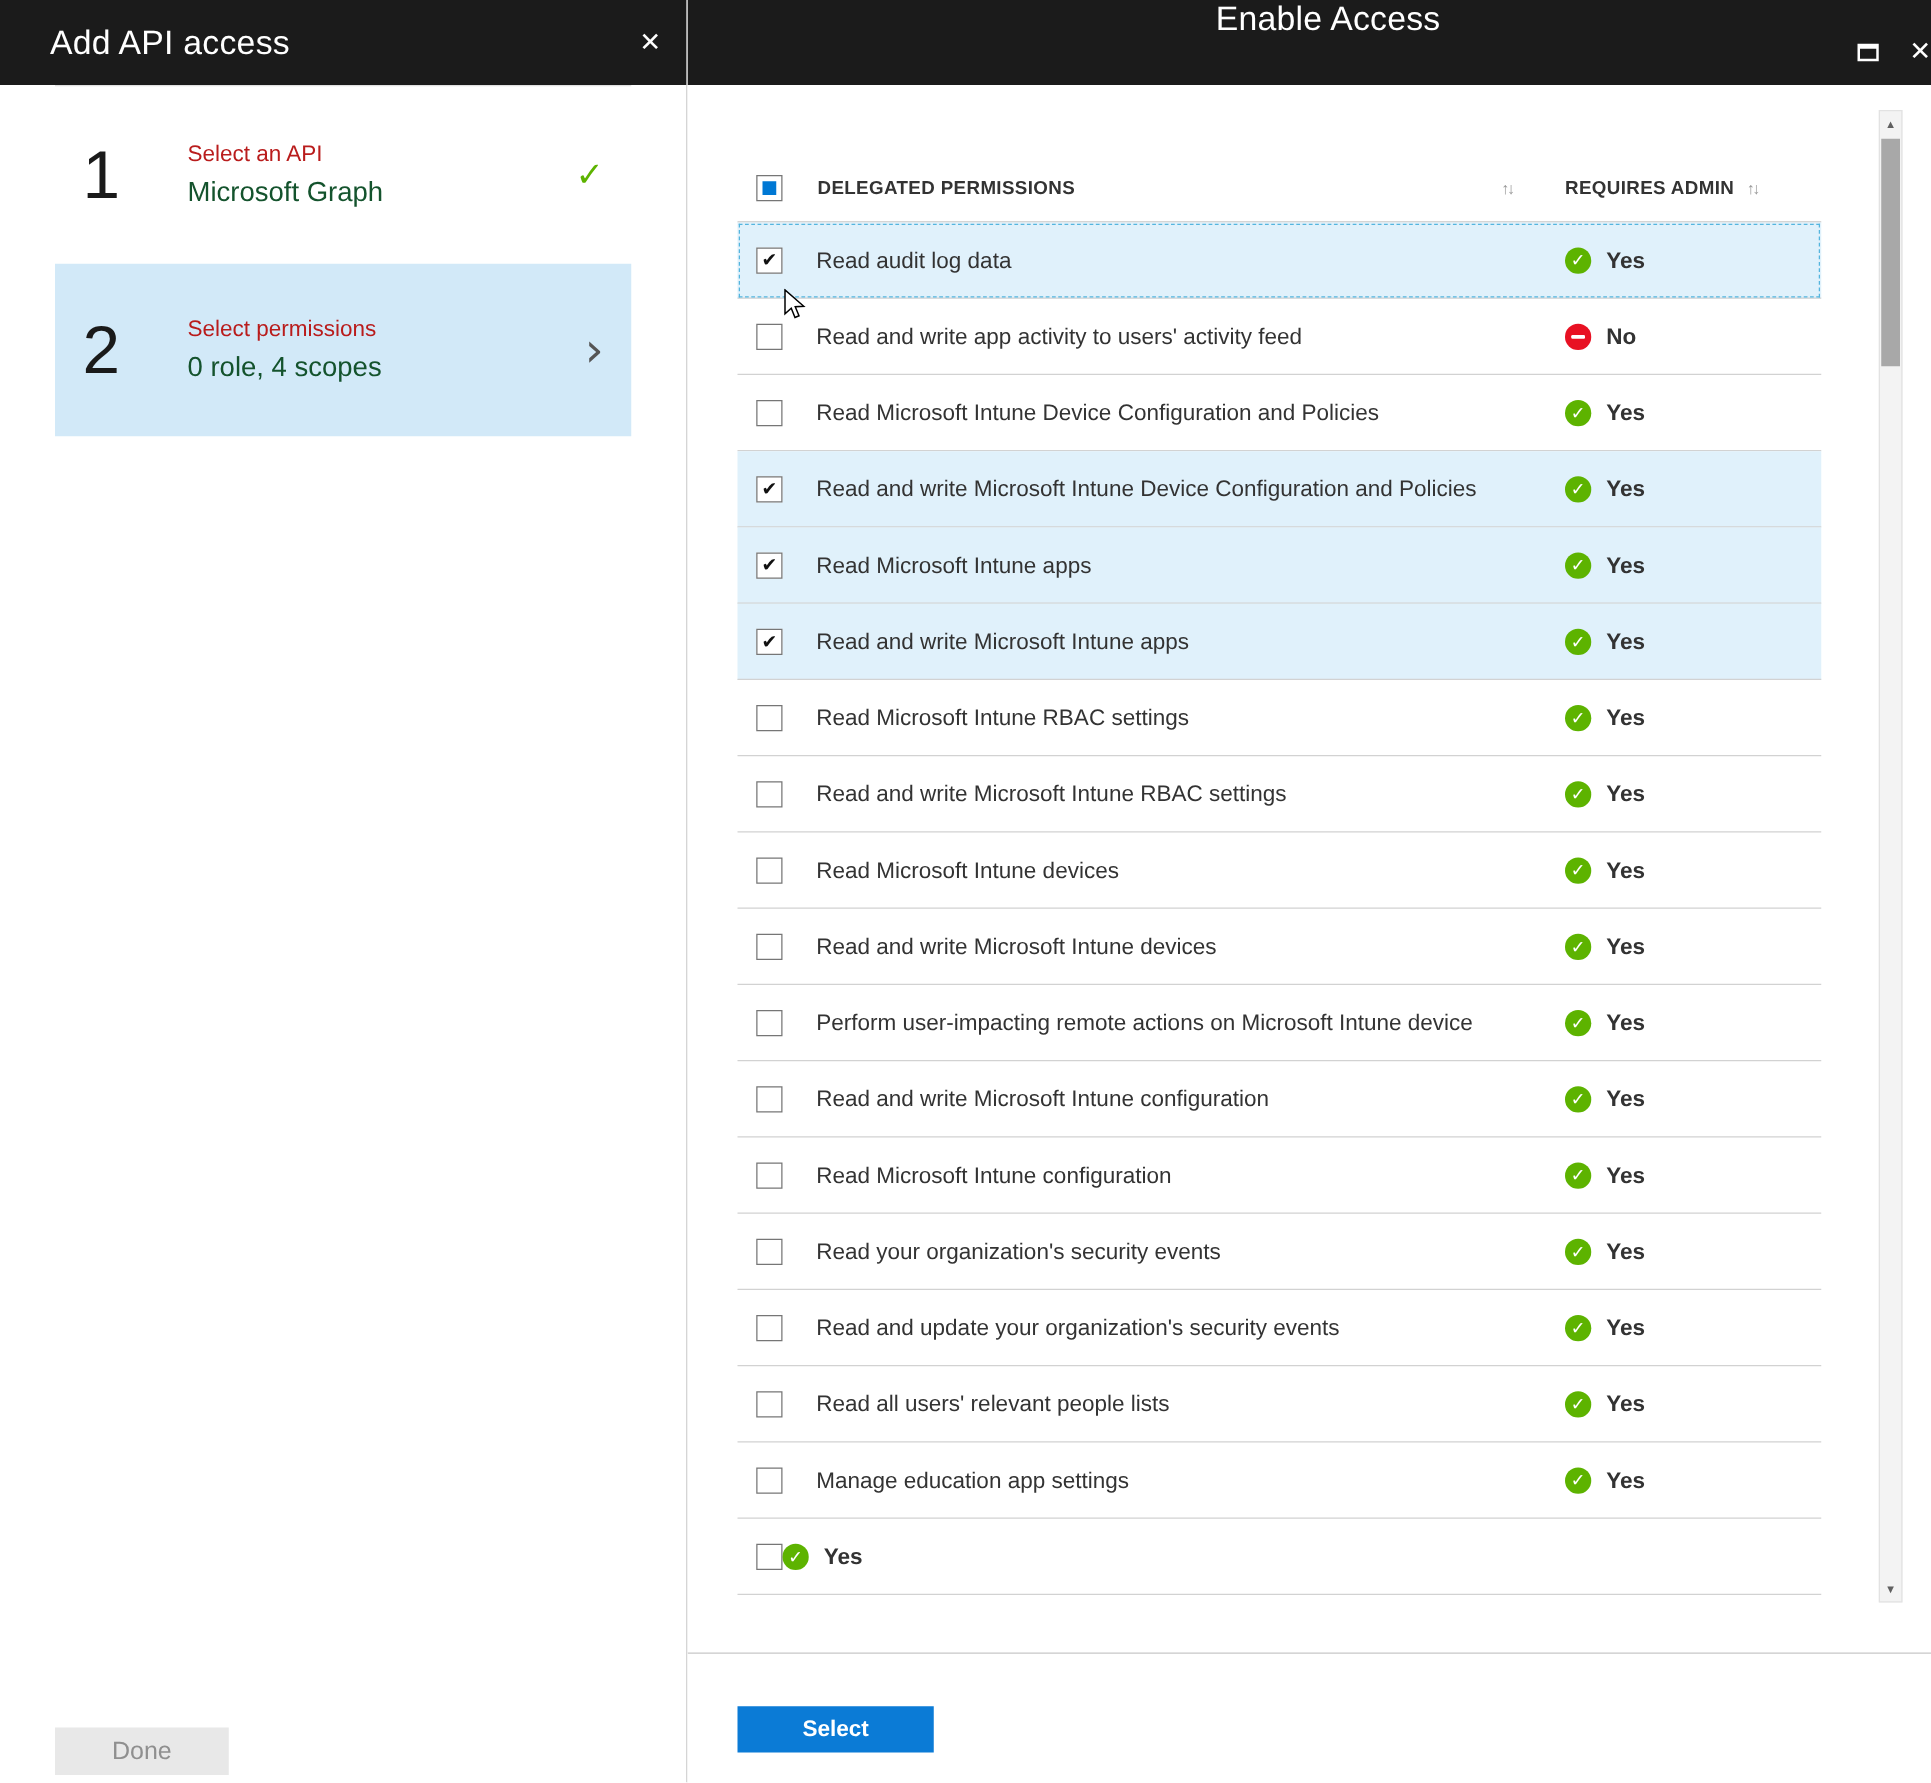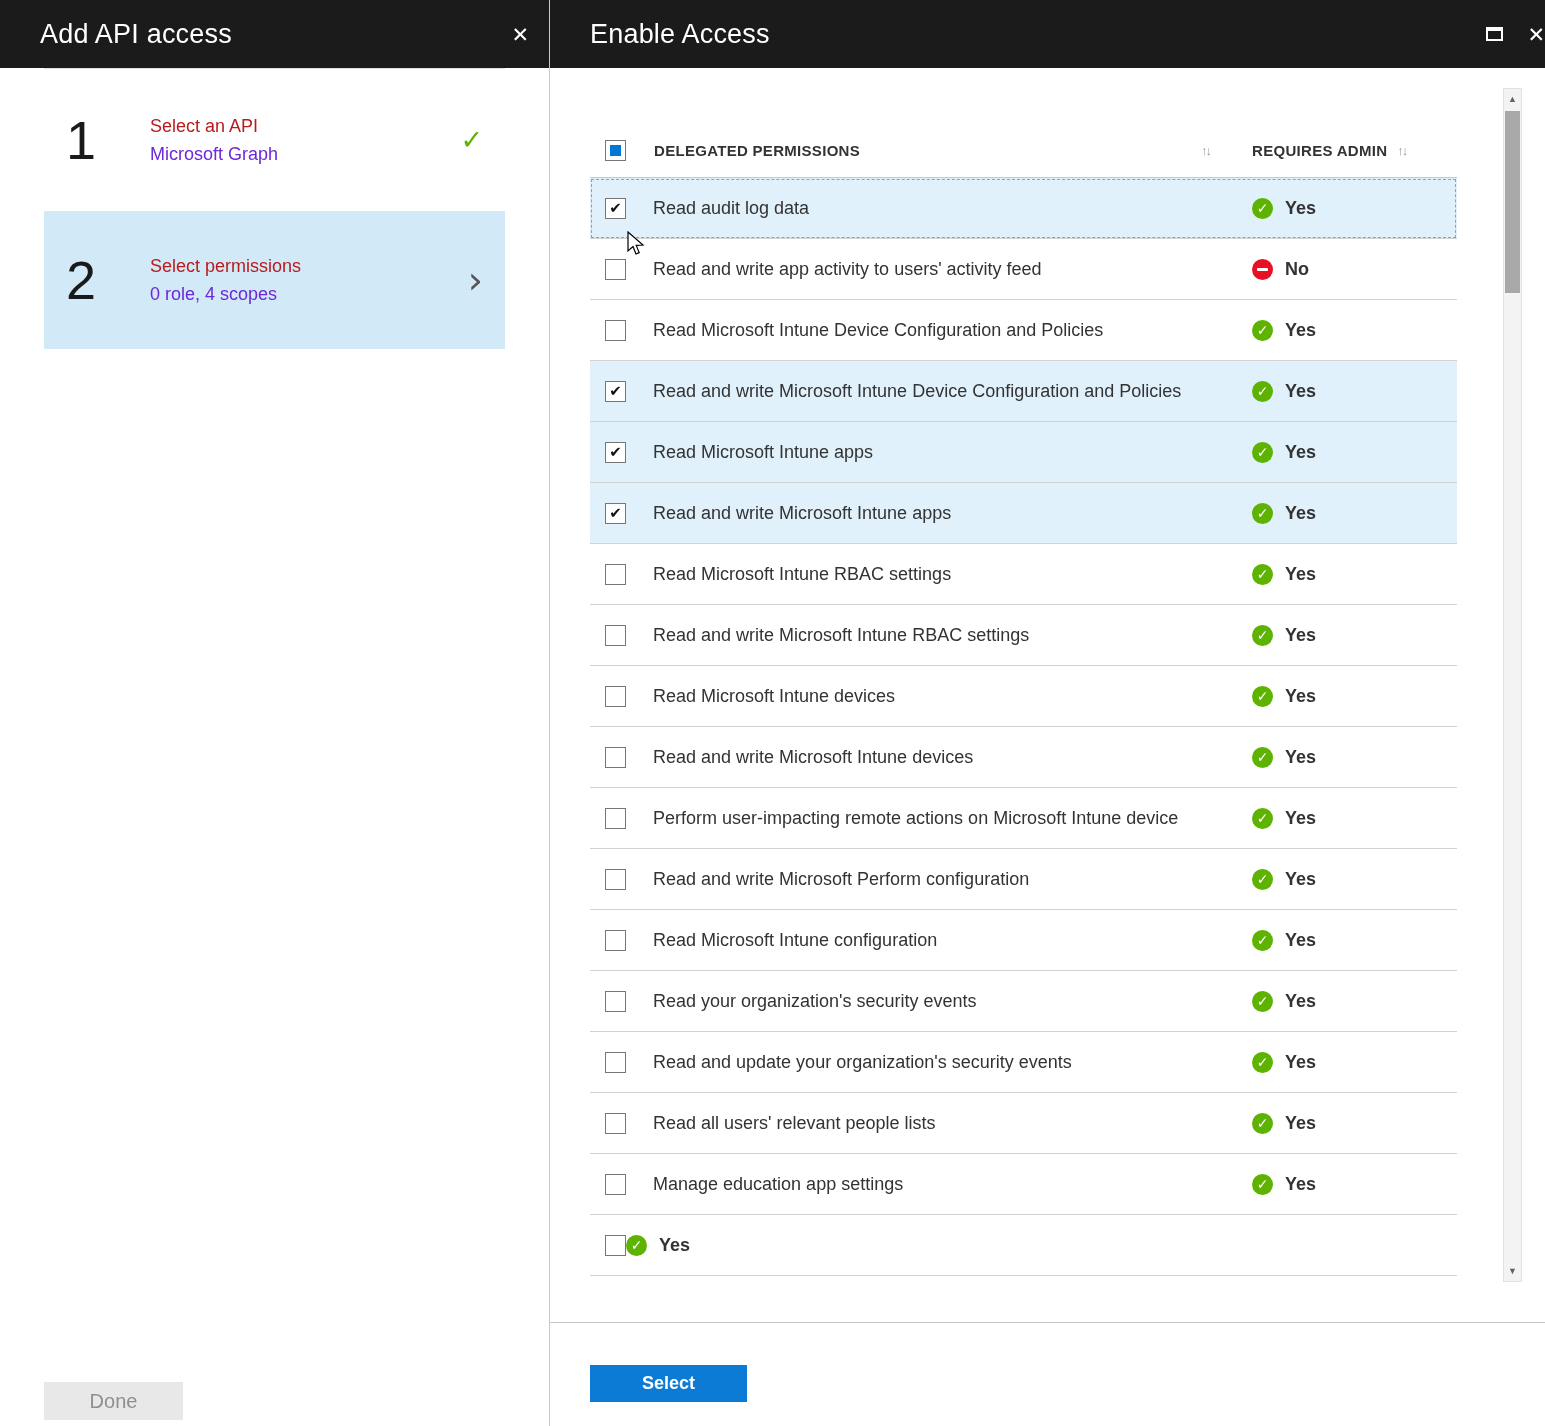--- a/index.html
+++ b/index.html
@@ -16,32 +16,32 @@
   .hdr-icons { margin-left:auto; display:flex; align-items:center; gap:24px; }
   .x-icon { color:#fff; font-size:21px; line-height:1; cursor:pointer; }
   .max-icon { width:17px; height:14px; border:2px solid #fff; border-top-width:4px; cursor:pointer; }
   .top-rule { border-top:1px solid #e0e0e0; margin:0 44px; }
 
   .step { display:flex; align-items:center; margin:22px 44px 0; padding:18px 22px; }
   .step.selected { background:#d2e9f8; padding:38px 22px; }
   .step-num { font-size:54px; font-weight:300; width:58px; flex:none; color:#1a1a1a; }
   .step-text { margin-left:26px; display:flex; flex-direction:column; gap:7px; }
   .step-title { font-size:18px; color:#b91c1c; }
-  .step-sub { font-size:18px; color:#6d28d9; }
+  .step-sub { font-size:22px; color:#14532d; }
   .step-status { margin-left:auto; }
   .check-green { color:#5db300; font-size:27px; font-weight:bold; }
   .chevron { color:#555; font-size:38px; font-weight:400; line-height:.8; font-family:"DejaVu Sans",sans-serif; }
 
   .done-btn { position:absolute; bottom:6px; left:44px; width:139px; height:38px;
     background:#e8e8e8; color:#8f8f8f; font-size:20px; border:none;
     display:flex; align-items:center; justify-content:center; cursor:default; }
 
   
   .right-panel { flex:1; height:100%; position:relative; background:#fff; overflow:hidden; }
-  .right-panel .blade-header { padding-right:10px; }
+  .right-panel .blade-header { padding-right:10px;flex-direction:column; }
   .right-panel .x-icon.clipped { margin-right:-10px; }
 
   .table-wrap { margin:56px 88px 0 40px; }
   .thead { display:flex; align-items:center; height:54px; border-bottom:1px solid #c8c8c8;
     padding-left:15px; }
   .col-head { font-size:15px; font-weight:bold; color:#333; letter-spacing:.3px; }
   .sort-icon { color:#9a9a9a; font-size:13px; margin-left:10px; letter-spacing:-2px; cursor:pointer; }
   .hdr-perm { flex:1; display:flex; align-items:center; }
   .hdr-perm .col-head { margin-left:28px; }
   .hdr-perm .sort-icon { margin-left:auto; margin-right:42px; }
@@ -226,21 +226,21 @@
           <div class="perm-row">
     <span class="cb"></span>
     <span class="perm-label">Perform user-impacting remote actions on Microsoft Intune device</span>
     <span class="admin-cell">
       <span class="badge yes"></span>
       <span class="admin-value">Yes</span>
     </span>
   </div>
           <div class="perm-row">
     <span class="cb"></span>
-    <span class="perm-label">Read and write Microsoft Perform configuration</span>
+    <span class="perm-label">Read and write Microsoft Intune configuration</span>
     <span class="admin-cell">
       <span class="badge yes"></span>
       <span class="admin-value">Yes</span>
     </span>
   </div>
           <div class="perm-row">
     <span class="cb"></span>
     <span class="perm-label">Read Microsoft Intune configuration</span>
     <span class="admin-cell">
       <span class="badge yes"></span>

